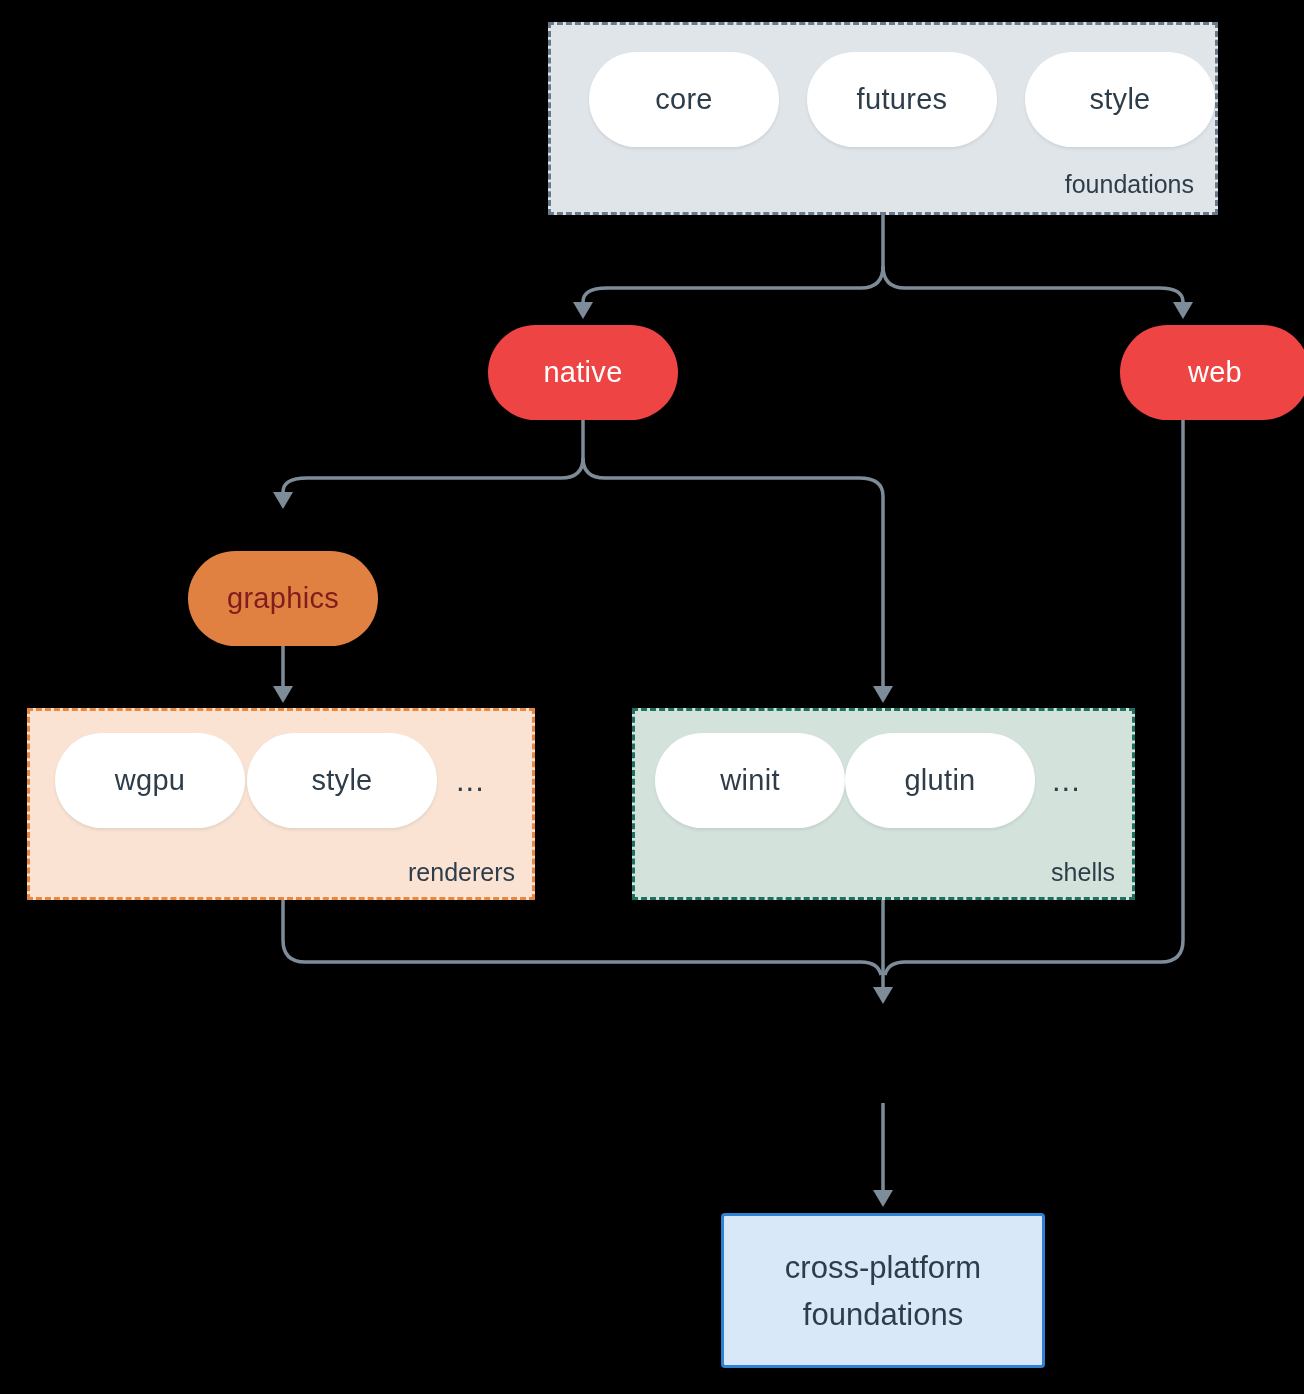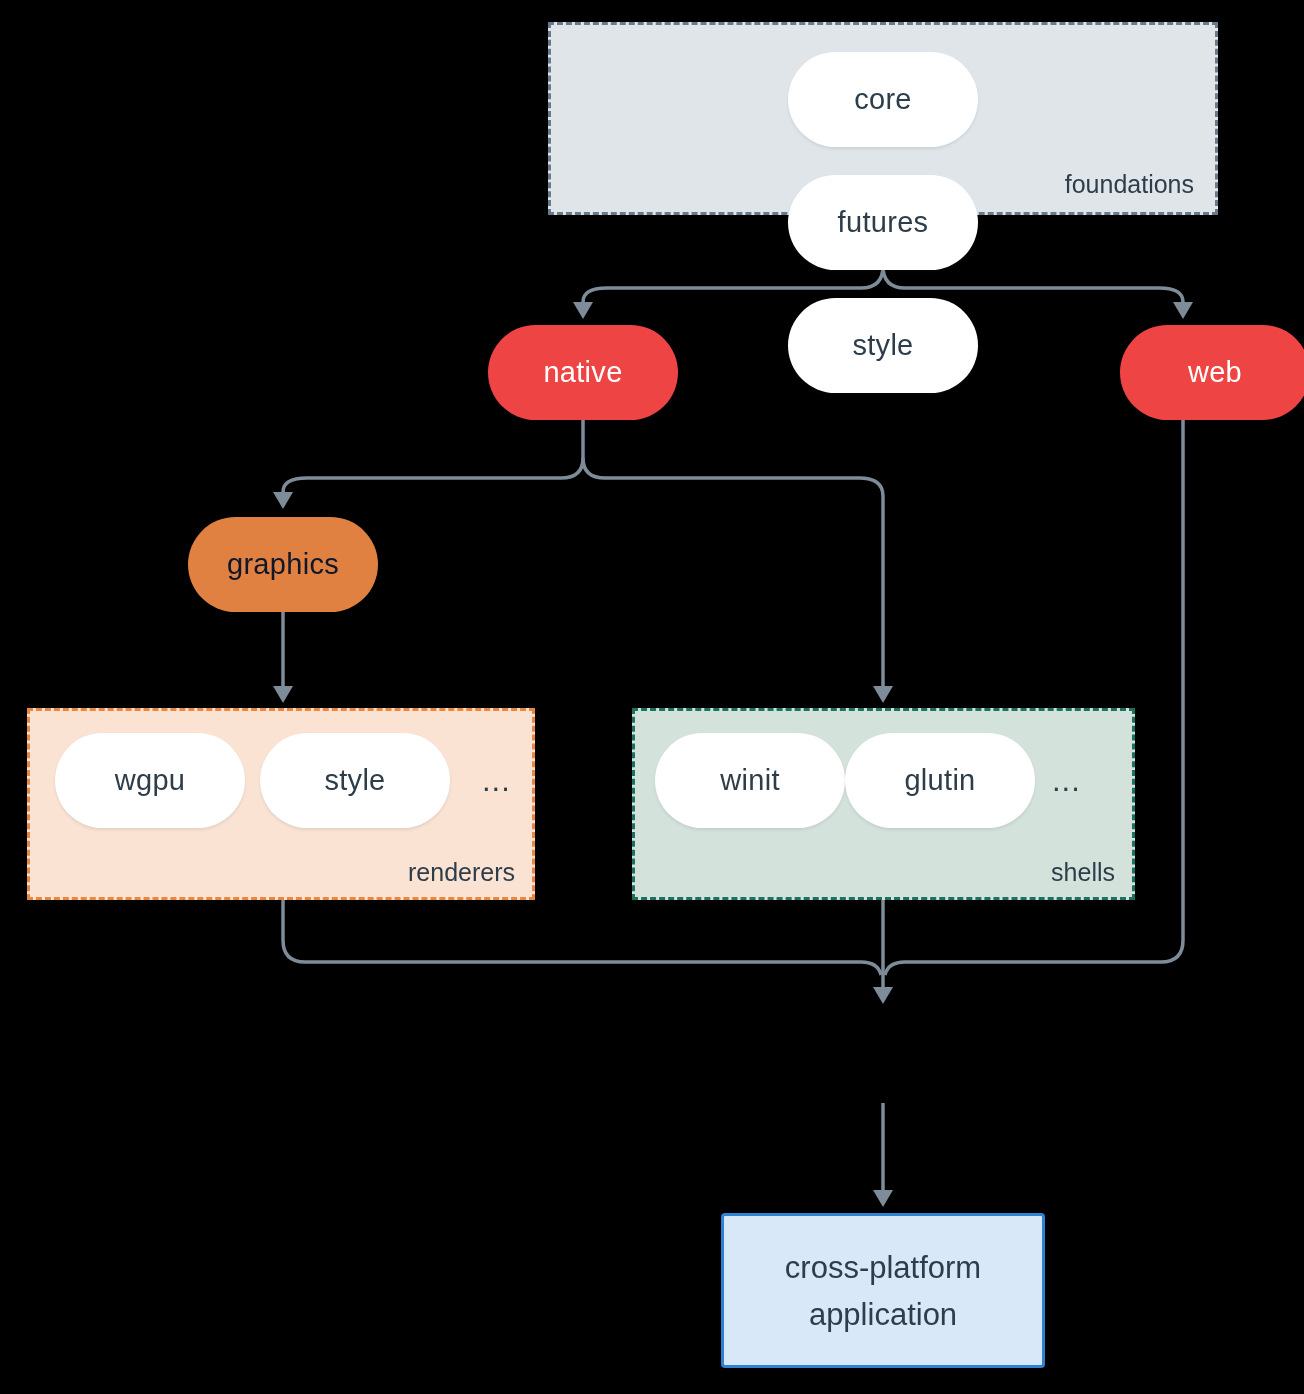--- a/index.html
+++ b/index.html
@@ -40,26 +40,25 @@
     border: 3px dashed #1e7060;
   }
   .pill-row {
     display: flex;
     align-items: center;
   }
   .foundations .pill-row {
     margin-top: 27px;
     justify-content: flex-end;
     gap: 28px;
-    flex-direction: column;
   }
   .renderers .pill-row {
     margin-top: 22px;
     padding-left: 25px;
-    gap: 15px;
+    gap: 2px;
   }
   .shells .pill-row {
     margin-top: 22px;
     padding-left: 20px;
   }
   .pill {
     width: 190px;
     height: 95px;
     border-radius: 48px;
     display: flex;
@@ -72,21 +71,21 @@
   }
   .pill.white {
     background: #ffffff;
     color: #2e3d4a;
     box-shadow: 0 2px 3px rgba(40,60,75,0.10);
   }
   .pill.floating {
     position: absolute;
   }
   .pill.purple { background: #ef4444; color: #ffffff; }
-  .pill.orange { background: #e08142; color: #0f172a; }
+  .pill.orange { background: #e08142; color: #7f1d1d; margin-top: 34px; }
   .pill.blue   { background: #2e86d8; color: #ffffff; }
   .pill.native   { left: 488px; top: 325px; }
   .pill.web      { left: 1120px; top: 325px; }
   .pill.graphics { left: 188px; top: 517px; }
   .pill.iced     { left: 788px; top: 1009px; }
   .ellipsis {
     font-size: 31px;
     color: #2e3d4a;
     margin-left: 17px;
     letter-spacing: 1px;
@@ -181,16 +180,16 @@
     <div class="pill-row">
       <div class="pill white">winit</div>
       <div class="pill white">glutin</div>
       <span class="ellipsis">...</span>
     </div>
     <div class="group-label">shells</div>
   </div>
 
 
   <div class="app-box">
-    <span>cross-platform application</span>
+    <span>cross-platform foundations</span>
   </div>
 
 </div>
 
 </body></html>

